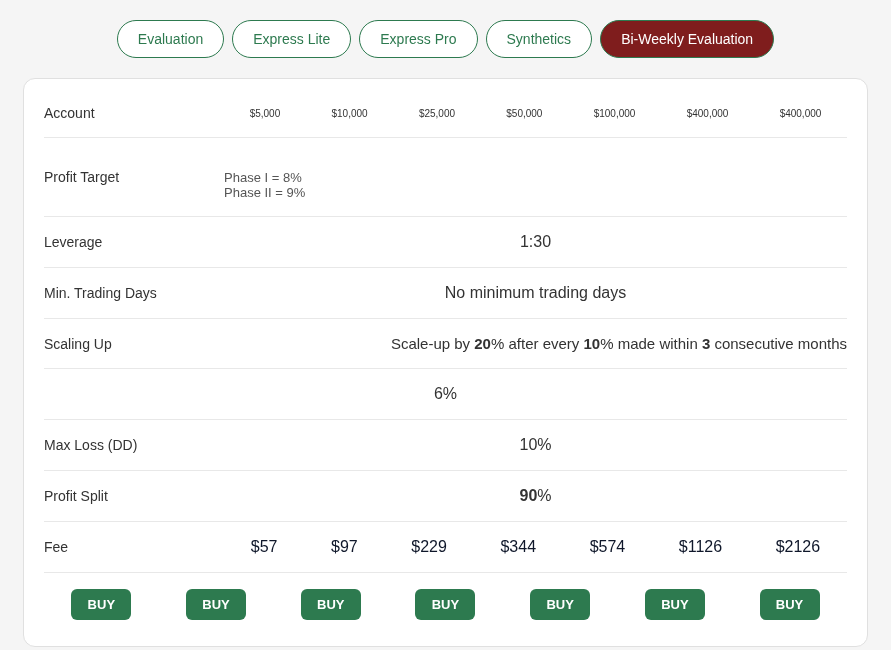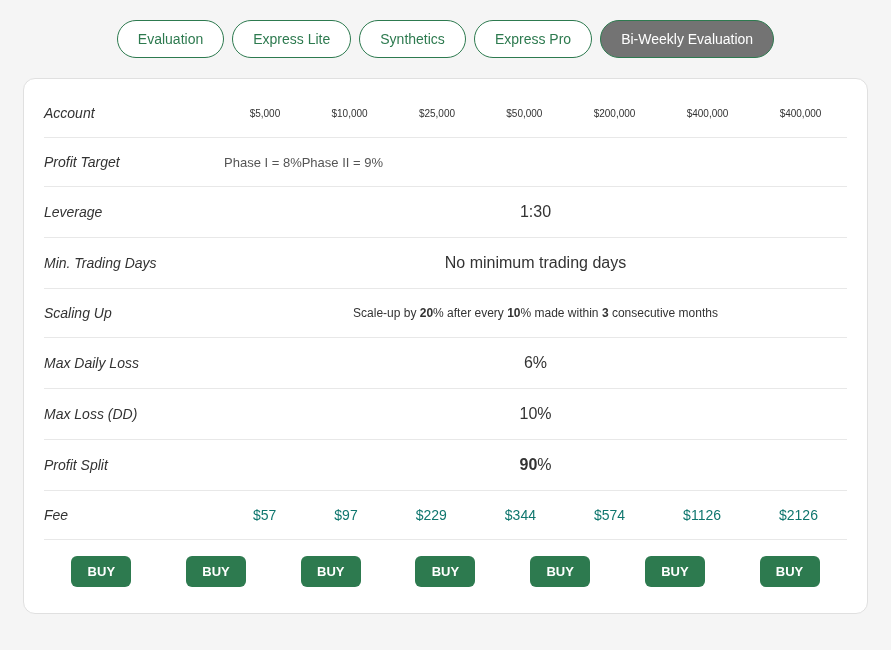--- a/index.html
+++ b/index.html
@@ -26,21 +26,21 @@
       padding: 10px 20px;
       border-radius: 24px;
       border: 1.5px solid #2d7a4f;
       background: white;
       color: #2d7a4f;
       font-size: 14px;
       cursor: pointer;
       font-weight: 500;
     }
     .tab-btn.active {
-      background: #737373;
+      background: #7f1d1d;
       color: white;
       border-color: #2d7a4f;
     }
 
     
     .table-container {
       width: 100%;
       max-width: 845px;
       background: white;
       border-radius: 12px;
@@ -57,21 +57,20 @@
     }
     .table-row:last-child {
       border-bottom: none;
     }
 
     .label-cell {
       width: 180px;
       font-size: 14px;
       color: #333;
       flex-shrink: 0;
-      font-style: italic;
     }
 
     .values-cell {
       flex: 1;
       display: flex;
       justify-content: space-around;
       align-items: center;
       font-size: 16px;
       color: #333;
     }
@@ -85,30 +84,32 @@
       flex: 1;
       display: flex;
       justify-content: space-around;
       font-size: 10px;
       color: #333;
     }
 
     .profit-target-content {
       flex: 1;
       display: flex;
-      align-items: flex-end;
+      flex-direction: column;
+      align-items: flex-start;
       font-size: 14px;
       color: #333;
+      margin-top: 16px;
     }
 
     .scaling-text {
       flex: 1;
-      font-size: 12px;
-      color: #333;
-      text-align: center;
+      font-size: 15px;
+      color: #333;
+      text-align: right;
     }
 
     .bold { font-weight: 700; }
 
     .buy-btn {
       background: #2d7a4f;
       color: white;
       border: none;
       border-radius: 6px;
       padding: 8px 16px;
@@ -122,50 +123,50 @@
       display: flex;
       justify-content: space-around;
       padding: 16px 0;
       border-bottom: none;
     }
 
     .fee-values {
       flex: 1;
       display: flex;
       justify-content: space-around;
-      font-size: 14px;
-      color: #0f766e;
+      font-size: 16px;
+      color: #0f172a;
     }
 
     .phase-label {
       font-size: 13px;
       color: #555;
     }
   </style>
 </head>
 <body>
 
 <div class="tab-bar">
   <button class="tab-btn">Evaluation</button>
   <button class="tab-btn">Express Lite</button>
+  <button class="tab-btn">Express Pro</button>
   <button class="tab-btn">Synthetics</button>
-  <button class="tab-btn">Express Pro</button>
   <button class="tab-btn active">Bi-Weekly Evaluation</button>
 </div>
 
 <div class="table-container">
 
   <div class="table-row">
     <div class="label-cell">Account</div>
     <div class="account-values">
       <span>$5,000</span>
       <span>$10,000</span>
       <span>$25,000</span>
       <span>$50,000</span>
-      <span>$200,000</span>
+      <span>$100,000</span>
       <span>$400,000</span>
       <span>$400,000</span>
     </div>
   </div>
 
   <div class="table-row">
     <div class="label-cell">Profit Target</div>
     <div class="profit-target-content">
       <span class="phase-label">Phase I = 8%</span>
       <span class="phase-label">Phase II = 9%</span>
@@ -183,21 +184,20 @@
   </div>
 
   <div class="table-row">
     <div class="label-cell">Scaling Up</div>
     <div class="scaling-text">
       <span>Scale-up by </span><span class="bold">20</span><span>% after every </span><span class="bold">10</span><span>% made within </span><span class="bold">3</span><span> consecutive months</span>
     </div>
   </div>
 
   <div class="table-row">
-    <div class="label-cell">Max Daily Loss</div>
     <div class="values-cell center-text">6%</div>
   </div>
 
   <div class="table-row">
     <div class="label-cell">Max Loss (DD)</div>
     <div class="values-cell center-text">10%</div>
   </div>
 
   <div class="table-row">
     <div class="label-cell">Profit Split</div>

